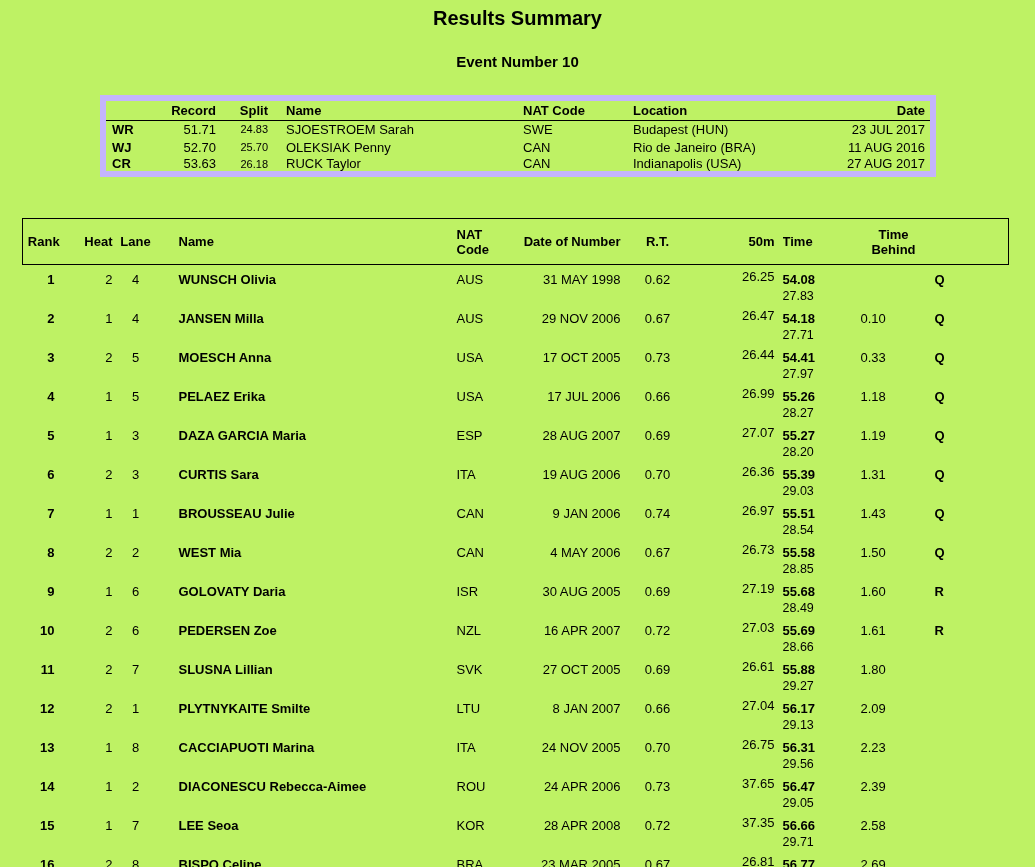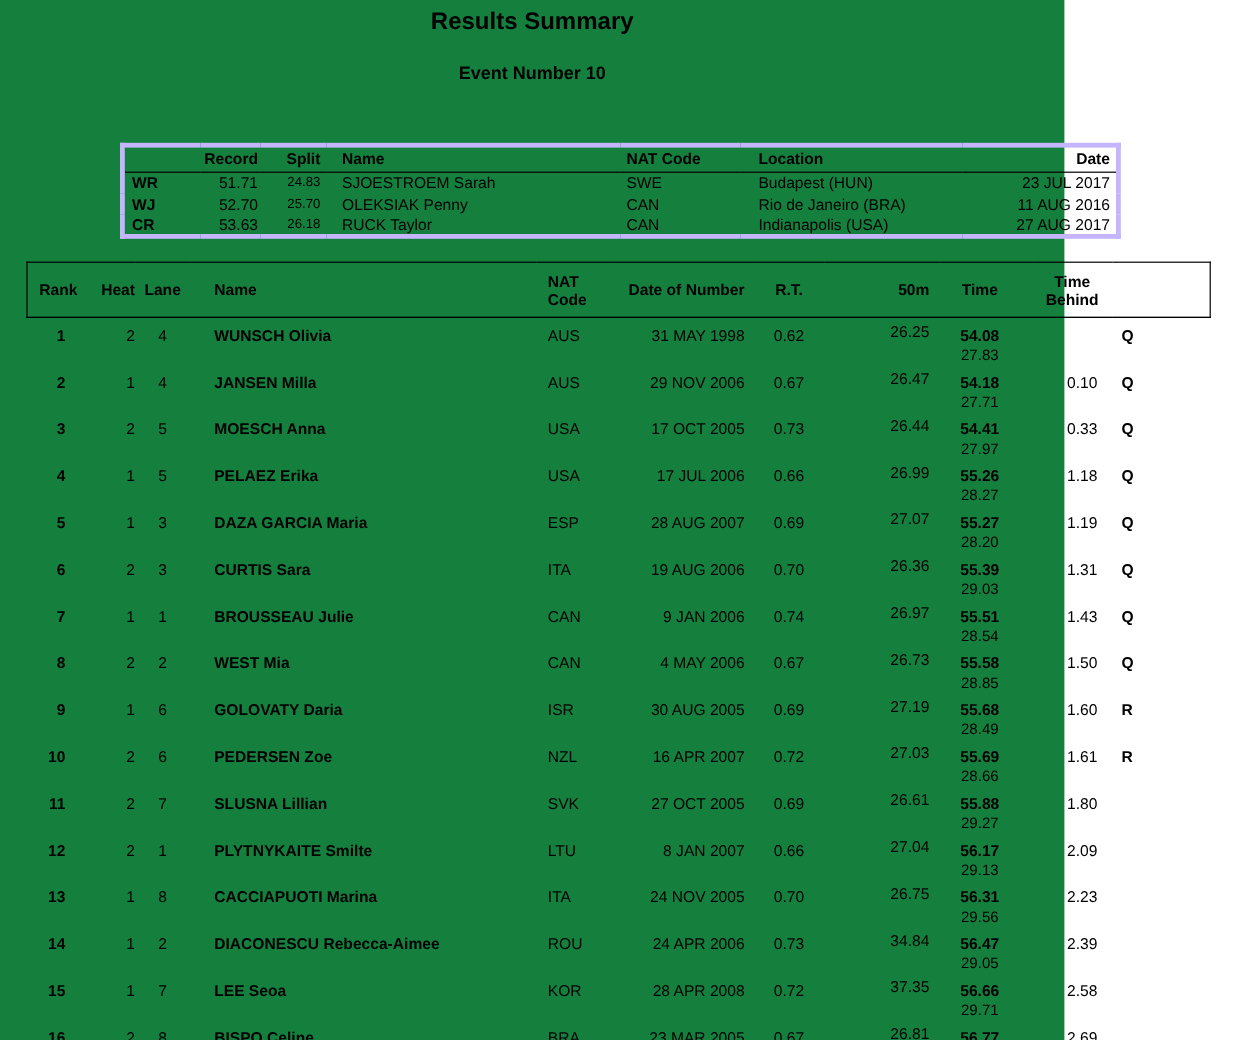--- a/index.html
+++ b/index.html
@@ -3,40 +3,40 @@
 <meta charset="utf-8">
 <style>
   * { box-sizing: border-box; }
   html, body { margin: 0; padding: 0; }
   body {
     width: 1035px; height: 867px;
     background: #ffffff; color: #000000;
     font-family: "Liberation Sans", sans-serif;
     overflow: hidden;
   }
-  .page { position: relative; width: 887px; height: 867px; background: #15803d; }
+  .page { position: relative; width: 1035px; height: 867px; background: #bef264; }
 
   .page-title {
     position: absolute; top: 7px; left: 0; width: 100%;
     margin: 0; text-align: center;
     font-size: 20px; font-weight: bold; letter-spacing: 0px;
   }
   .event-subtitle {
     position: absolute; top: 53px; left: 0; width: 100%;
     margin: 0; text-align: center;
     font-size: 15px; font-weight: bold;
   }
 
   table { border-collapse: collapse; table-layout: fixed; }
   td, th { padding: 0; overflow: hidden; white-space: nowrap; }
 
   
   .records {
-    position: absolute; left: 100px; top: 119px; width: 830px;
-    font-size: 13px; border: 4px solid #c4b5fd;
+    position: absolute; left: 100px; top: 95px; width: 830px;
+    font-size: 13px; border: 6px solid #c4b5fd;
   }
   .records thead th {
     height: 22px; font-weight: bold; border-bottom: 1px solid #000;
     vertical-align: middle;
   }
   .records tbody td { height: 18px; vertical-align: middle; }
   .rc-type   { text-align: left;  padding-left: 6px;  font-weight: bold; margin-left: 37px; }
   .rc-record { text-align: right; padding-right: 2px; }
   .rc-split  { text-align: right; padding-right: 5px; }
   .records tbody .rc-split { font-size: 11px; }
@@ -53,30 +53,30 @@
   .results thead th {
     height: 46px; font-weight: bold; vertical-align: middle;
     border-top: 1px solid #000; border-bottom: 1px solid #000;
     white-space: normal; line-height: 15px;
   }
   .results thead th:first-child { border-left: 1px solid #000; }
   .results thead th:last-child  { border-right: 1px solid #000; }
   .results tbody td { height: 36px; vertical-align: top; padding-top: 7px; }
 
   .c-rank   { text-align: right; padding-right: 10px; }
-  th.c-rank { text-align: right; padding-right: 0; margin-top: 24px; }
+  th.c-rank { text-align: center; padding-right: 0; margin-top: 24px; }
   .c-heat   { text-align: right; }
   .c-lane   { text-align: center; }
   .c-name   { text-align: left; padding-left: 20px; }
   .c-nat    { text-align: left; padding-left: 10px; }
   .c-dob    { text-align: right; padding-right: 8px; }
   .c-rt     { text-align: center; }
   .c-fifty  { text-align: right; padding-right: 8px; }
-  .c-time   { text-align: center; padding-right: 10px; }
-  .c-behind { text-align: right; padding-right: 12px; }
+  .c-time   { text-align: left; padding-right: 10px; }
+  .c-behind { padding-right: 12px; }
   th.c-behind { text-align: center; padding-right: 0; }
   .c-qual   { text-align: left; padding-left: 8px; }
 
   .results tbody .c-rank, .results tbody .c-name,
   .results tbody .c-qual { font-weight: bold; }
   .fifty-val { position: relative; top: -3px; display: inline-block; }
   .time-main { font-weight: bold; line-height: 16px; }
   .time-split { font-weight: normal; font-size: 12.5px; line-height: 16px; }
 </style>
 </head>
@@ -393,21 +393,21 @@
     </tr>
 
     <tr>
       <td class="c-rank">14</td>
       <td class="c-heat">1</td>
       <td class="c-lane">2</td>
       <td class="c-name">DIACONESCU Rebecca-Aimee</td>
       <td class="c-nat">ROU</td>
       <td class="c-dob">24 APR 2006</td>
       <td class="c-rt">0.73</td>
-      <td class="c-fifty"><span class="fifty-val">34.84</span></td>
+      <td class="c-fifty"><span class="fifty-val">37.65</span></td>
       <td class="c-time">
         <div class="time-main">56.47</div>
         <div class="time-split">29.05</div>
       </td>
       <td class="c-behind">2.39</td>
       <td class="c-qual"></td>
     </tr>
 
     <tr>
       <td class="c-rank">15</td>

